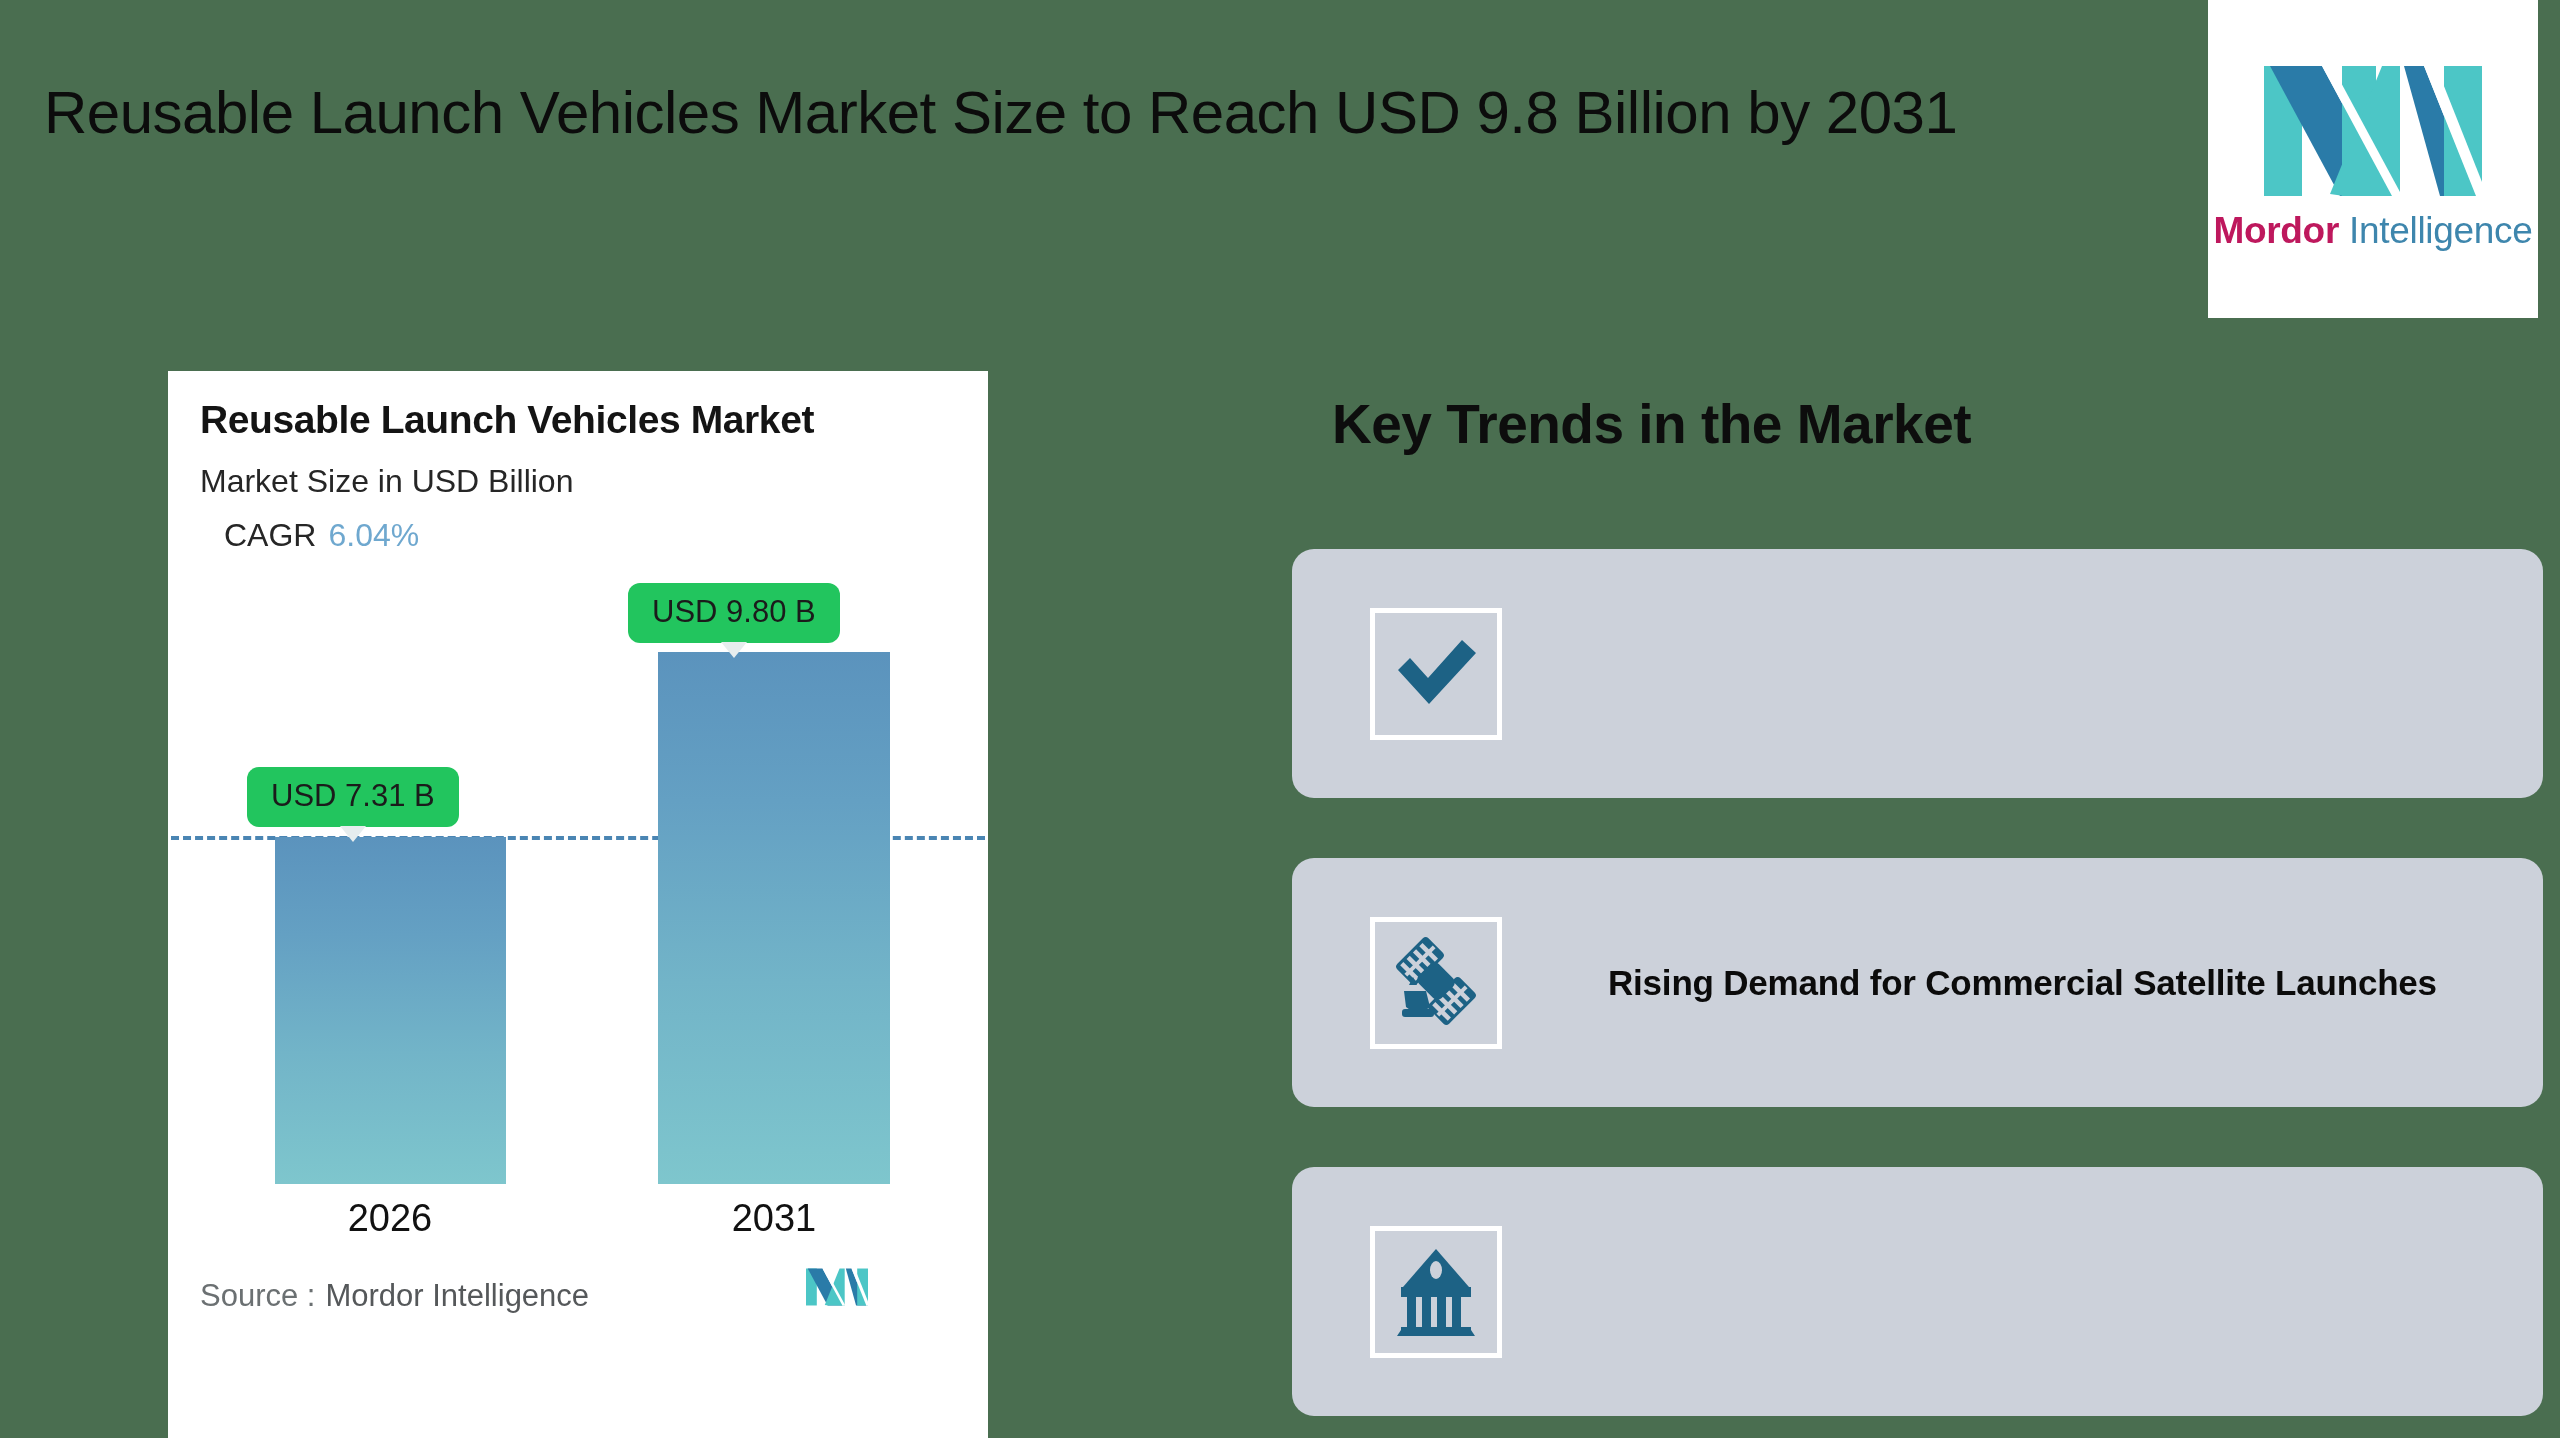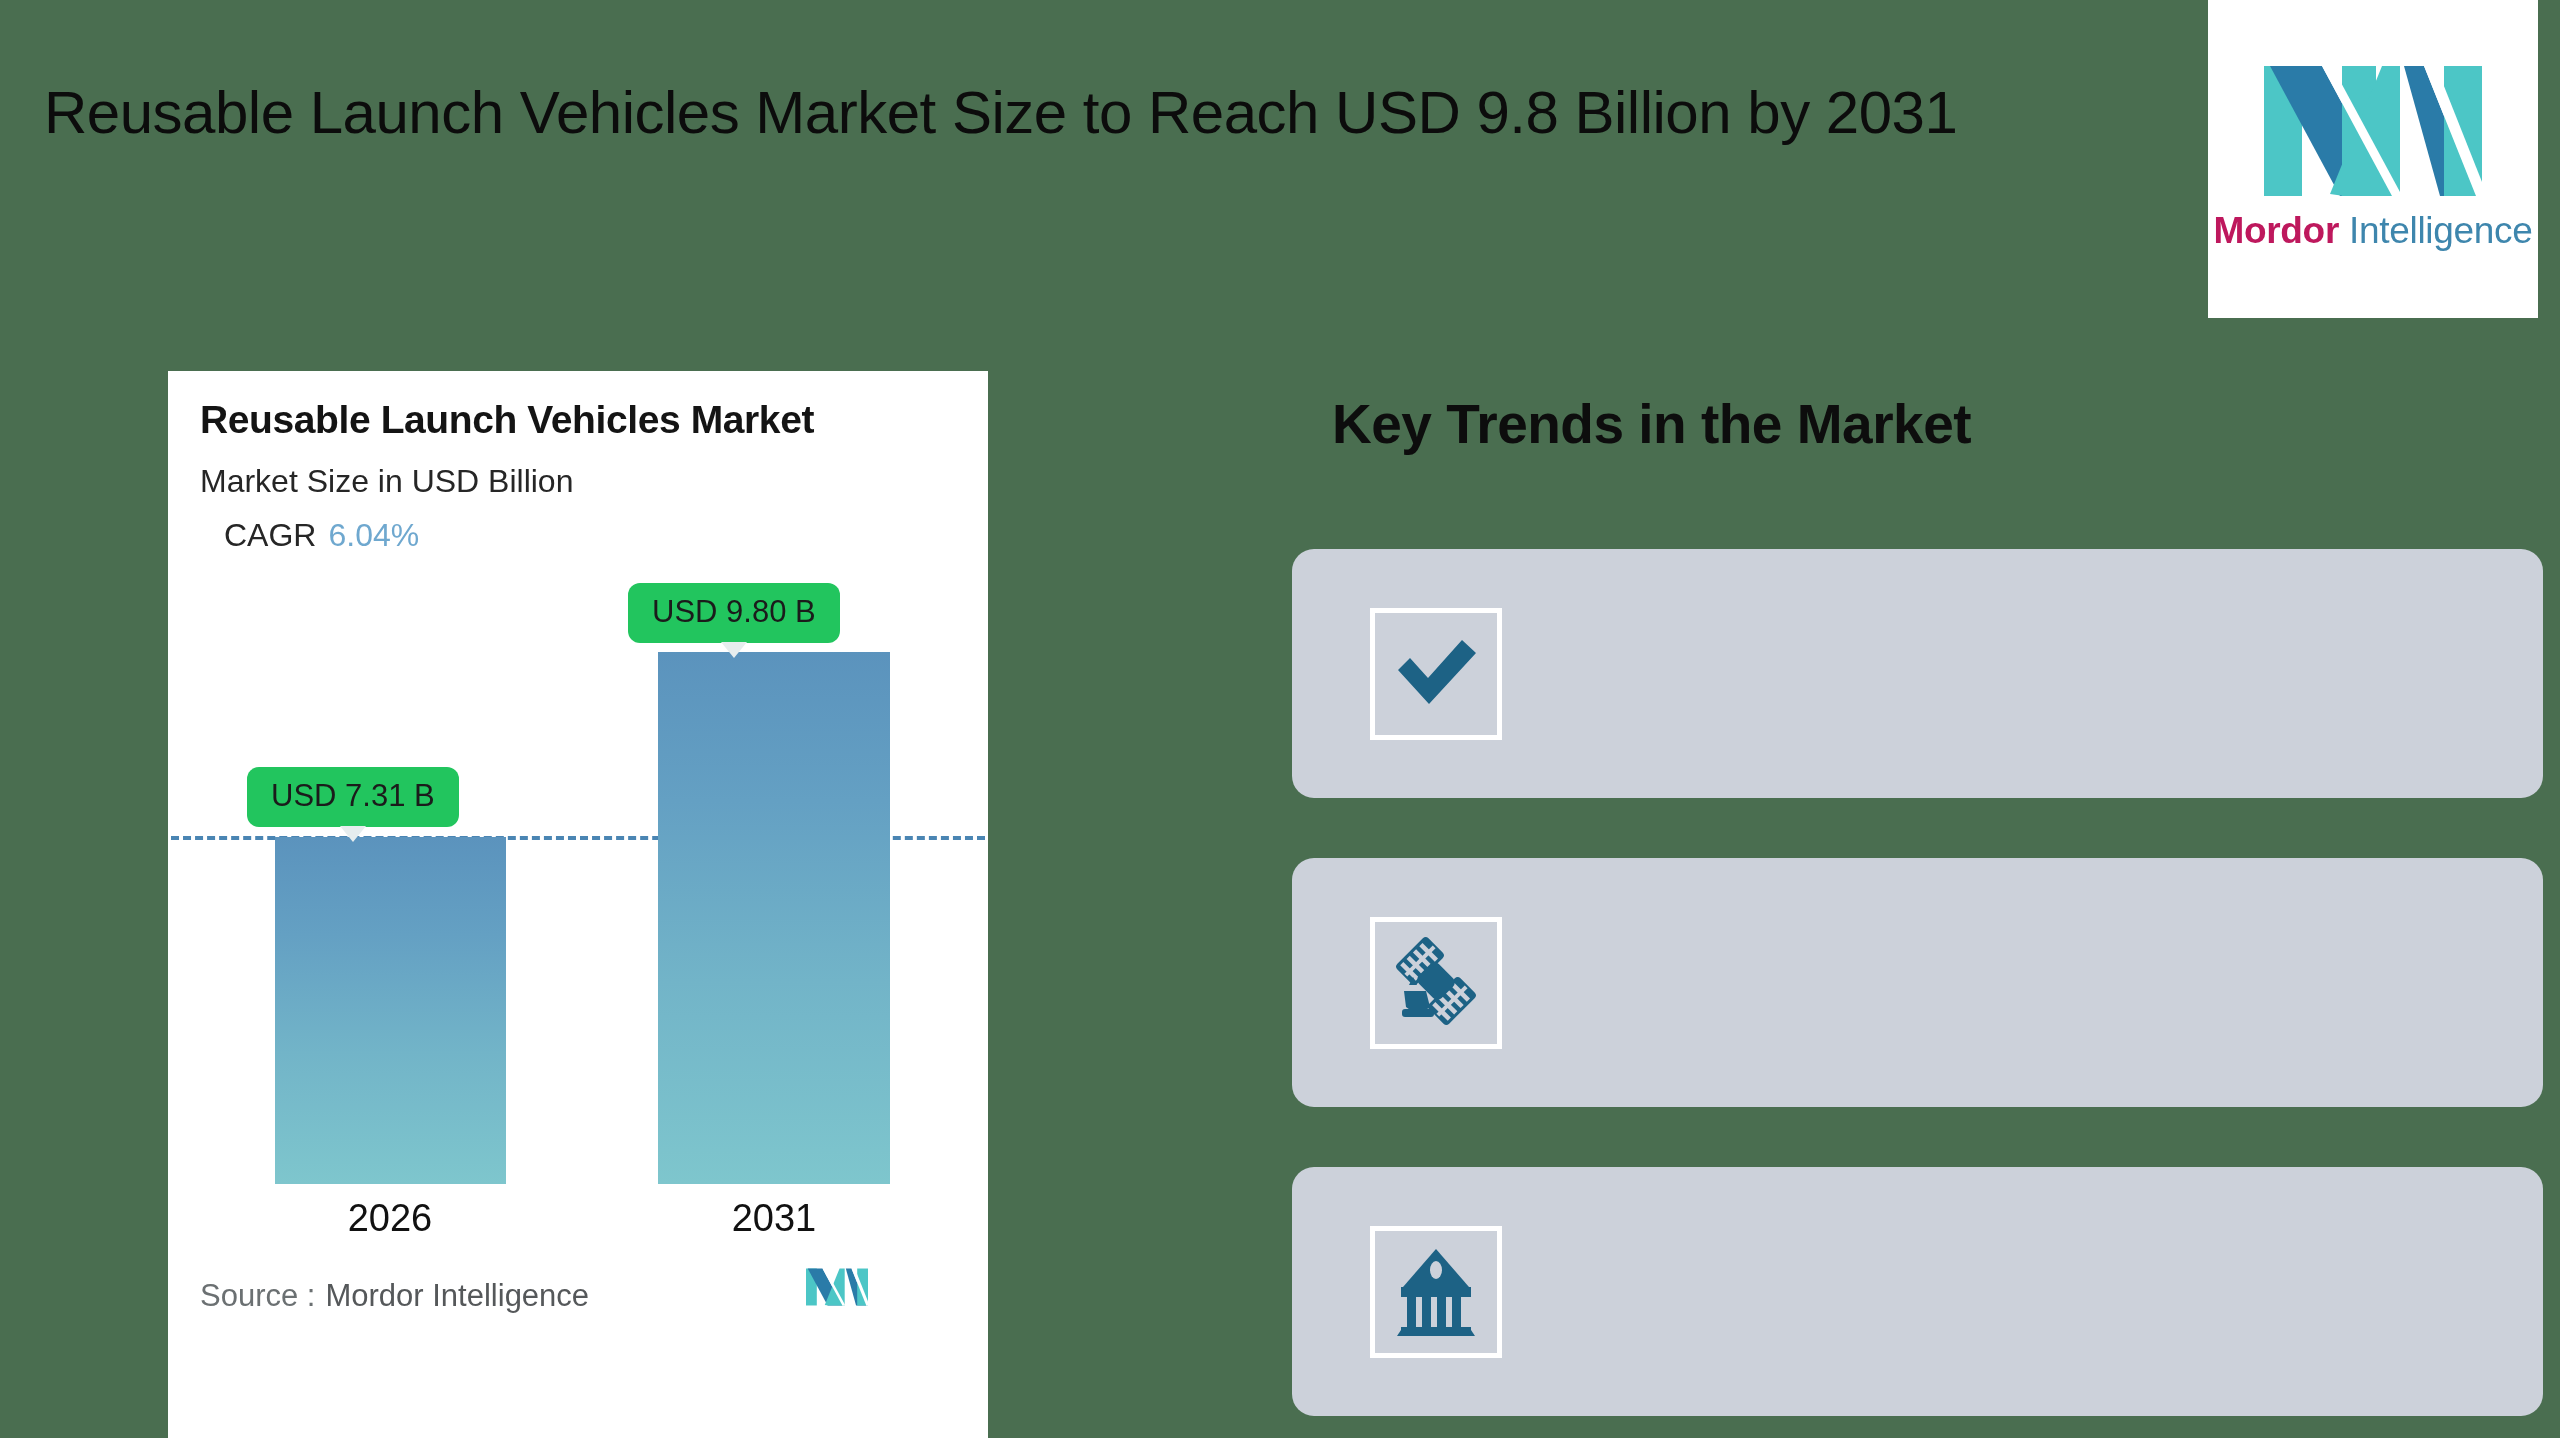--- a/index.html
+++ b/index.html
@@ -337,20 +337,21 @@
         <g transform="rotate(-45 50 48)">
           <rect x="36" y="32" width="28" height="32" rx="6"></rect>
         </g>
 
         <path d="M18 58 L40 58 L44 74 Q32 84 20 74 Z"></path>
         <rect x="16" y="76" width="32" height="8" rx="3"></rect>
         <path d="M27 44 L31 52 L23 52 Z"></path>
       </g>
     </svg>
   </div>
+  <div class="trend-label">Rising Demand for Commercial Satellite Launches</div>
 </div>
 
 <div class="trend-card trend-card-3">
   <div class="icon-frame">
     <svg width="98" height="98" viewBox="0 0 98 98">
       <g fill="#1d6285">
 
         <polygon points="49,6 82,44 16,44"></polygon>
 
         <rect x="14" y="44" width="70" height="10"></rect>

